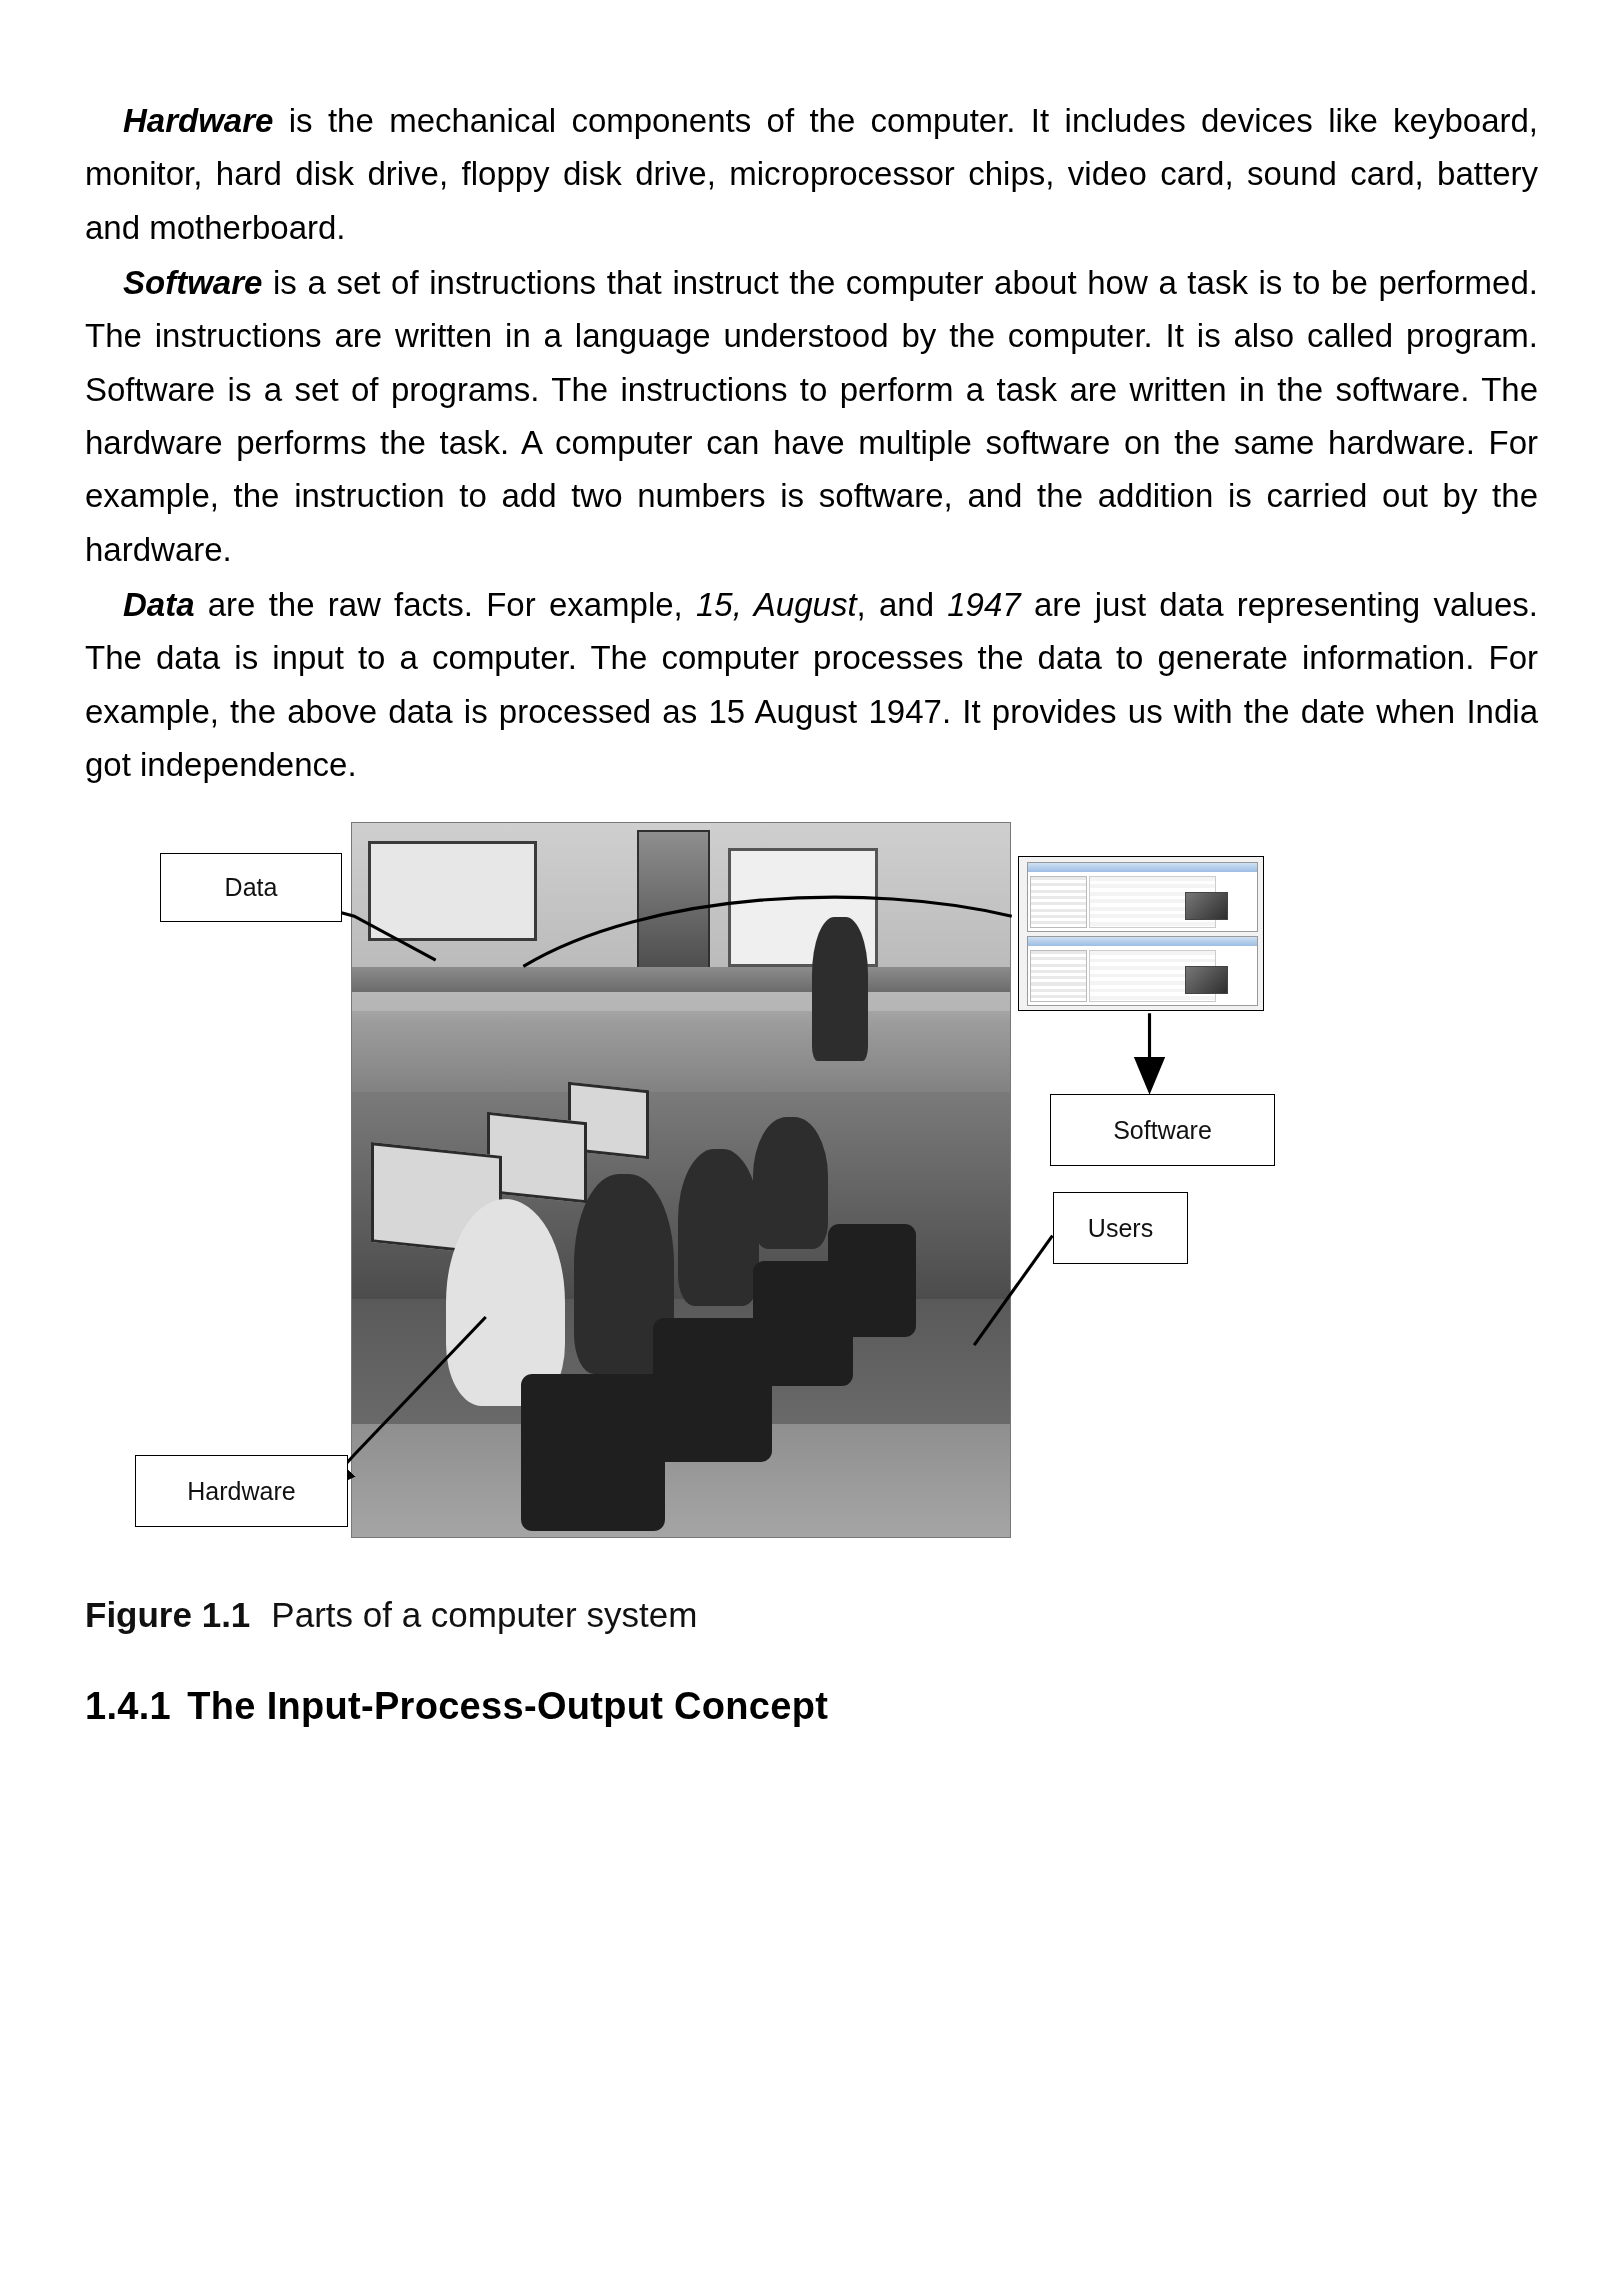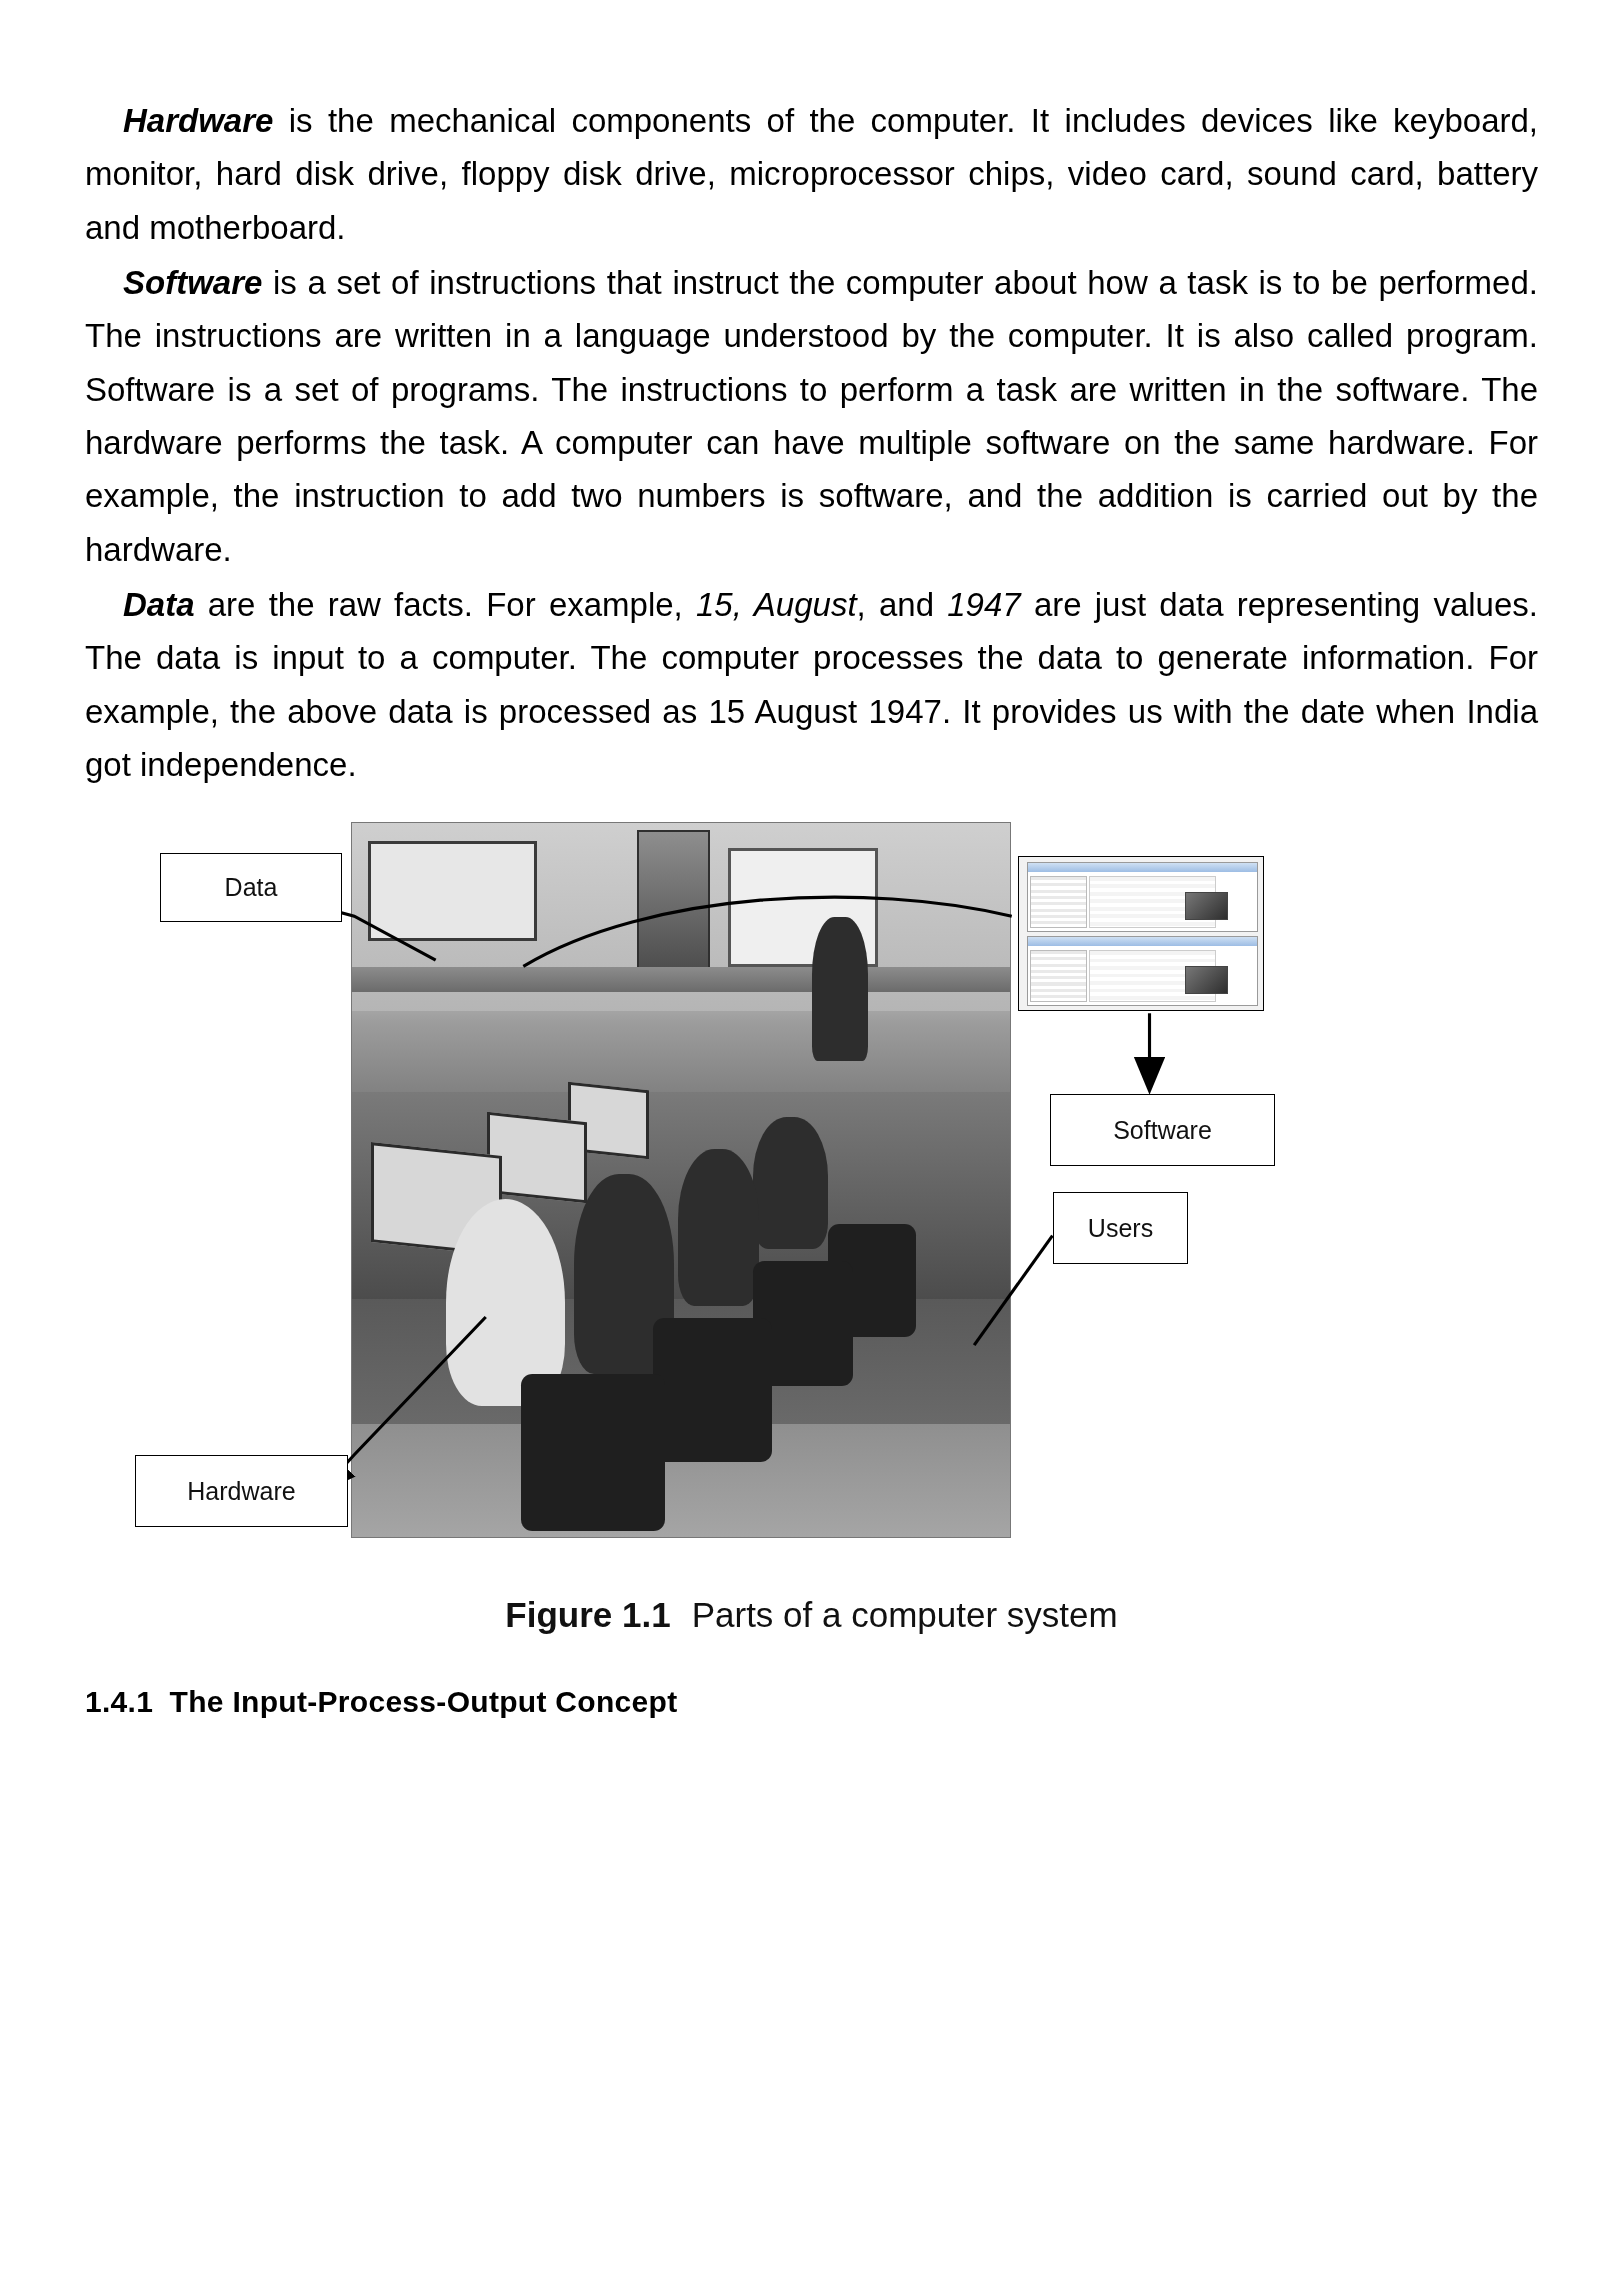--- a/index.html
+++ b/index.html
@@ -164,32 +164,31 @@
   svg.leaders {
     position: absolute;
     left: 0; top: 0;
     width: 1454px; height: 752px;
     overflow: visible;
     pointer-events: none;
   }
 
   .fig-caption {
     margin-top: 21px;
-    text-align: center;
     font-family: "Liberation Sans", sans-serif;
     font-size: 35px;
     color: #111;
   }
   .fig-caption .fignum { font-weight: bold; }
   .fig-caption .figtext { margin-left: 21px; }
 
   h2.section-heading {
     margin: 50px 0 0 0;
     font-family: "Liberation Sans", sans-serif;
-    font-size: 30px;
+    font-size: 38px;
     font-weight: bold;
     letter-spacing: 0.3px;
   }
   h2.section-heading .num { margin-right: 16.3px; }
 </style>
 </head>
 <body>
 
 <div class="page">
 

